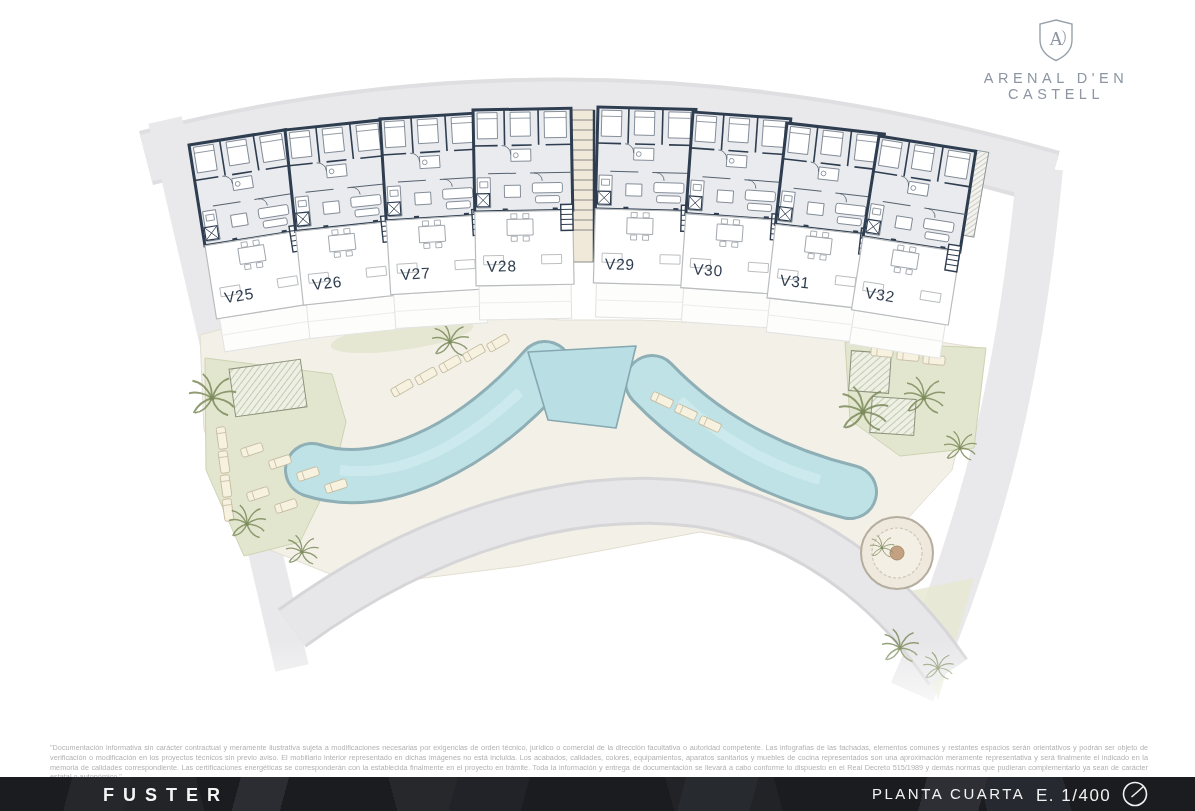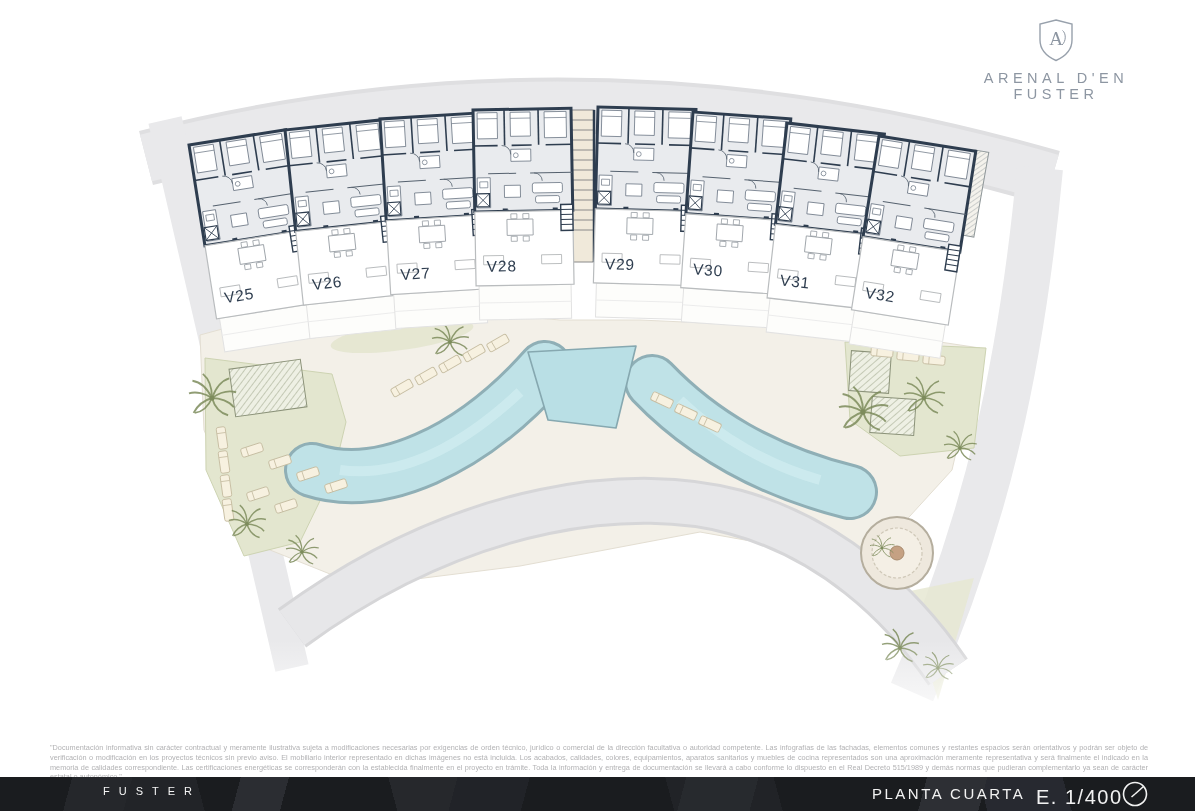--- a/index.html
+++ b/index.html
@@ -19,44 +19,44 @@
     font-size:7.3px;line-height:1.33;color:#b2b2b4;text-align:justify;
     font-family:"Liberation Sans",sans-serif;}
 
   
   .bottom-bar{position:absolute;left:0;top:777px;width:1195px;height:34px;color:#f2f2f2;
     background-color:#1b1d20;
     background-image:
       linear-gradient(105deg, transparent 0 6%, #25272b 6% 11%, transparent 11% 20%, #2b2d32 20% 24%, transparent 24% 38%, #212328 38% 44%, transparent 44% 57%, #272a2e 57% 63%, transparent 63% 77%, #2d2f34 77% 82%, transparent 82%),
       linear-gradient(75deg, #1a1c1f 0 10%, #222428 10% 17%, #1a1c1f 17% 33%, #26282c 33% 41%, #1a1c1f 41% 56%, #212327 56% 65%, #1a1c1f 65% 82%, #272930 82% 89%, #1a1c1f 89%);
   }
-  .bottom-bar .fuster{position:absolute;left:103px;top:8px;font-size:11px;font-weight:400;letter-spacing:9px;color:#f5f5f5;}
+  .bottom-bar .fuster{position:absolute;left:103px;top:8px;font-size:18px;font-weight:700;letter-spacing:9px;color:#f5f5f5;}
   .azur-logo{position:absolute;left:225px;top:2px;display:flex;align-items:center;margin-top:48px;}
   .azur-text{margin-left:7px;line-height:1;}
   .azur-text .azur{display:block;font-size:16px;font-weight:700;letter-spacing:2px;color:#f5f5f5;}
   .azur-text .homes{display:block;font-size:4.6px;letter-spacing:2.6px;color:#c99c6b;margin-top:2px;margin-left:2px;}
   .bottom-bar .planta{position:absolute;left:872px;top:8px;font-size:15px;letter-spacing:2.5px;font-weight:400;color:#f2f2f2;}
-  .bottom-bar .escala{position:absolute;left:1036px;top:9px;font-size:20px;letter-spacing:1.5px;color:#f2f2f2;}
+  .bottom-bar .escala{position:absolute;left:1036px;top:9px;font-size:17px;letter-spacing:1.5px;color:#f2f2f2;}
   .compass{position:absolute;left:1121px;top:3px;}
 
   svg text.unit-label{font-family:"Liberation Sans",sans-serif;font-size:15.5px;font-weight:400;
     fill:#2e3d4f;letter-spacing:0.8px;}
 </style>
 </head>
 <body>
 
 <div class="page">
 
   <div class="logo">
     <svg class="shield" width="38" height="44" viewBox="0 0 38 44">
       <path d="M19,2 L35,6 L35,22 C35,32 28,38.5 19,42.5 C10,38.5 3,32 3,22 L3,6 Z" fill="none" stroke="#98a1ac" stroke-width="1.4"></path>
       <text x="19" y="27" text-anchor="middle" font-family="Liberation Serif,serif" font-size="19" fill="#8d96a2">A</text>
       <path d="M25.5,12.5 C29,15 29.5,23 25,27" fill="none" stroke="#8d96a2" stroke-width="1"></path>
     </svg>
-    <div class="name">ARENAL D'EN FUSTER</div>
+    <div class="name">ARENAL D'EN CASTELL</div>
   </div>
 
   <div class="plan-wrap">
   <svg width="1195" height="735" viewBox="0 0 1195 735">
     <defs>
       <pattern id="hatch" width="5" height="5" patternUnits="userSpaceOnUse" patternTransform="rotate(45)">
         <rect width="5" height="5" fill="#eef0e4"></rect>
         <line x1="0" y1="0" x2="0" y2="5" stroke="#9aa287" stroke-width="1"></line>
       </pattern>
       <pattern id="hatchGray" width="4" height="4" patternUnits="userSpaceOnUse" patternTransform="rotate(45)">

